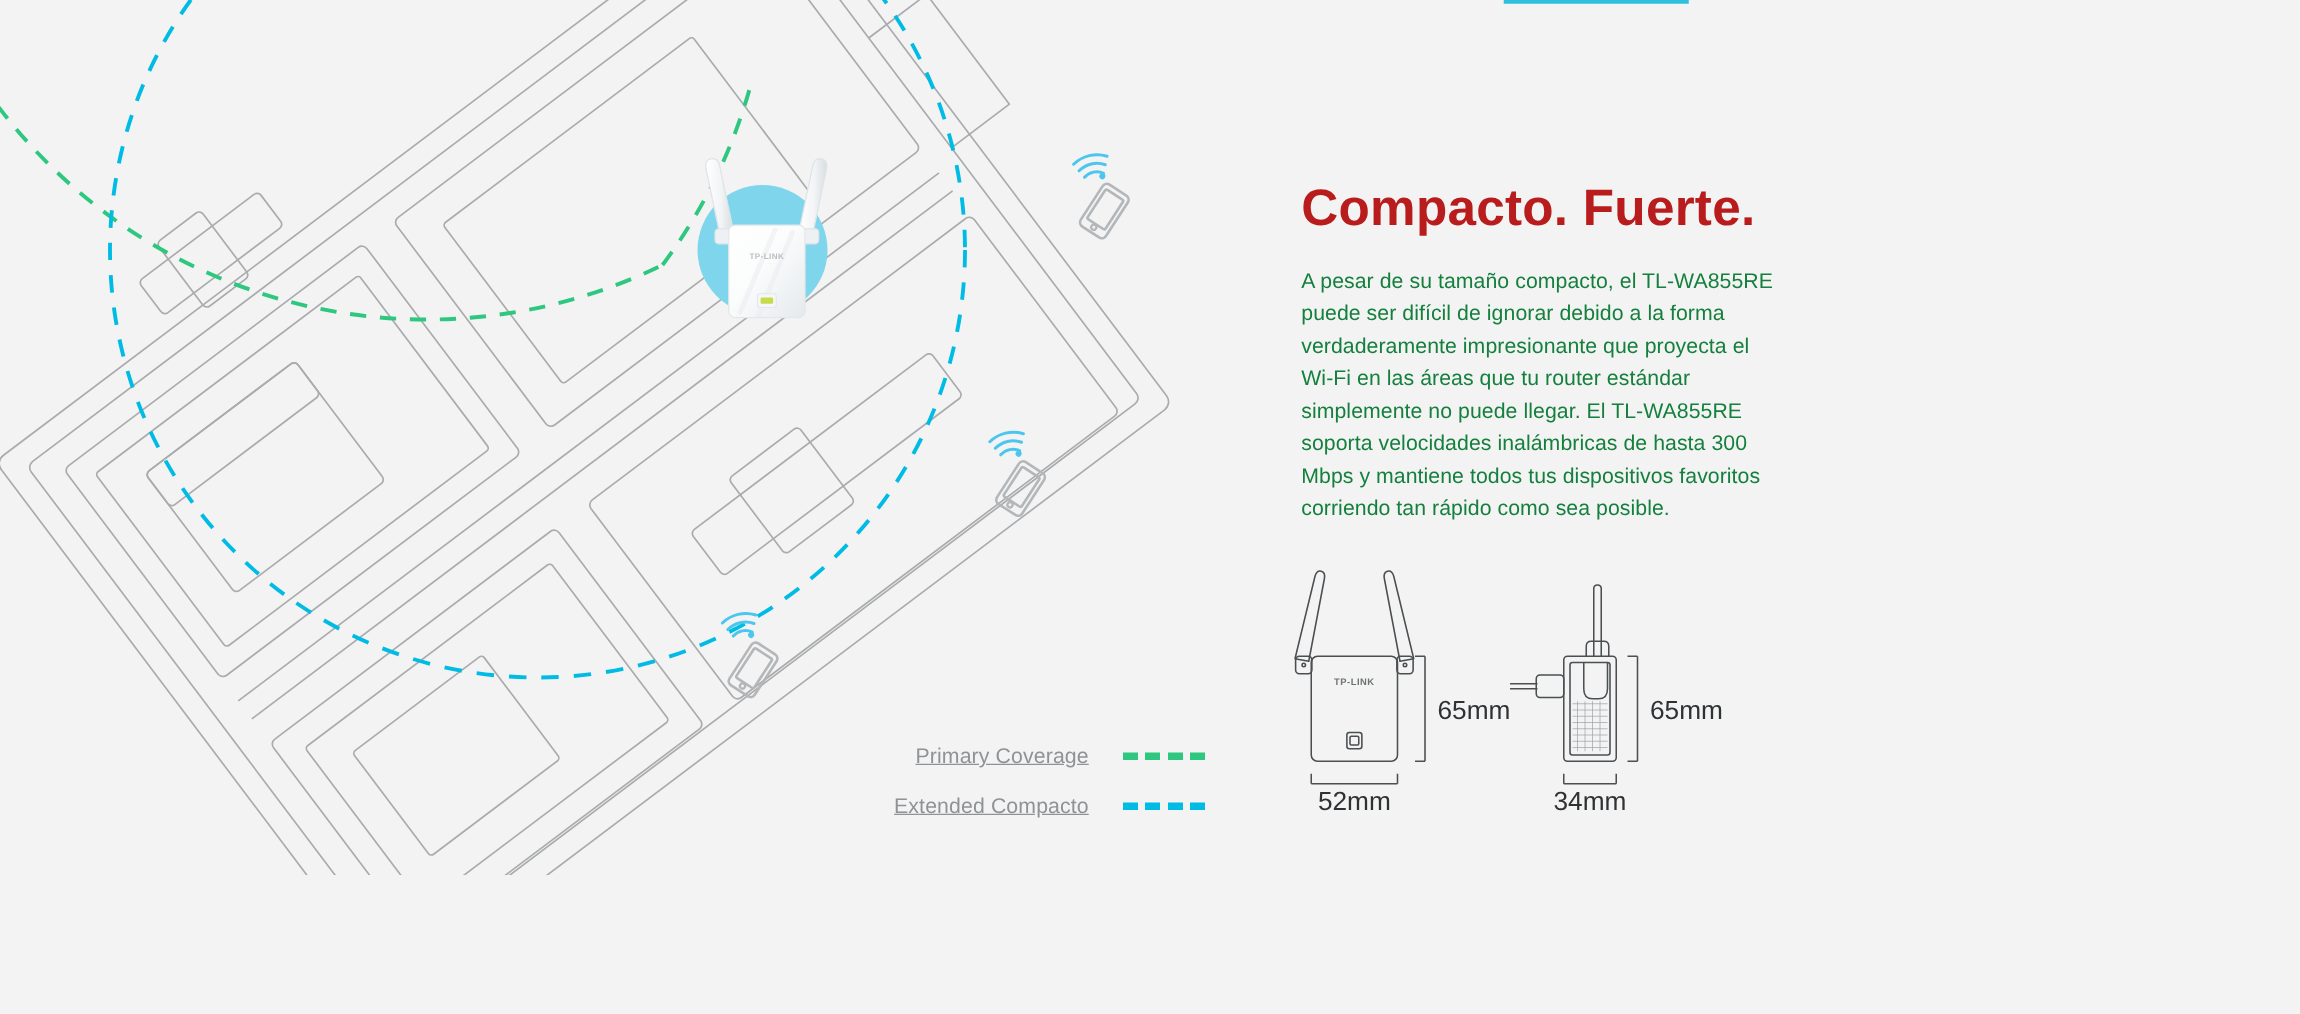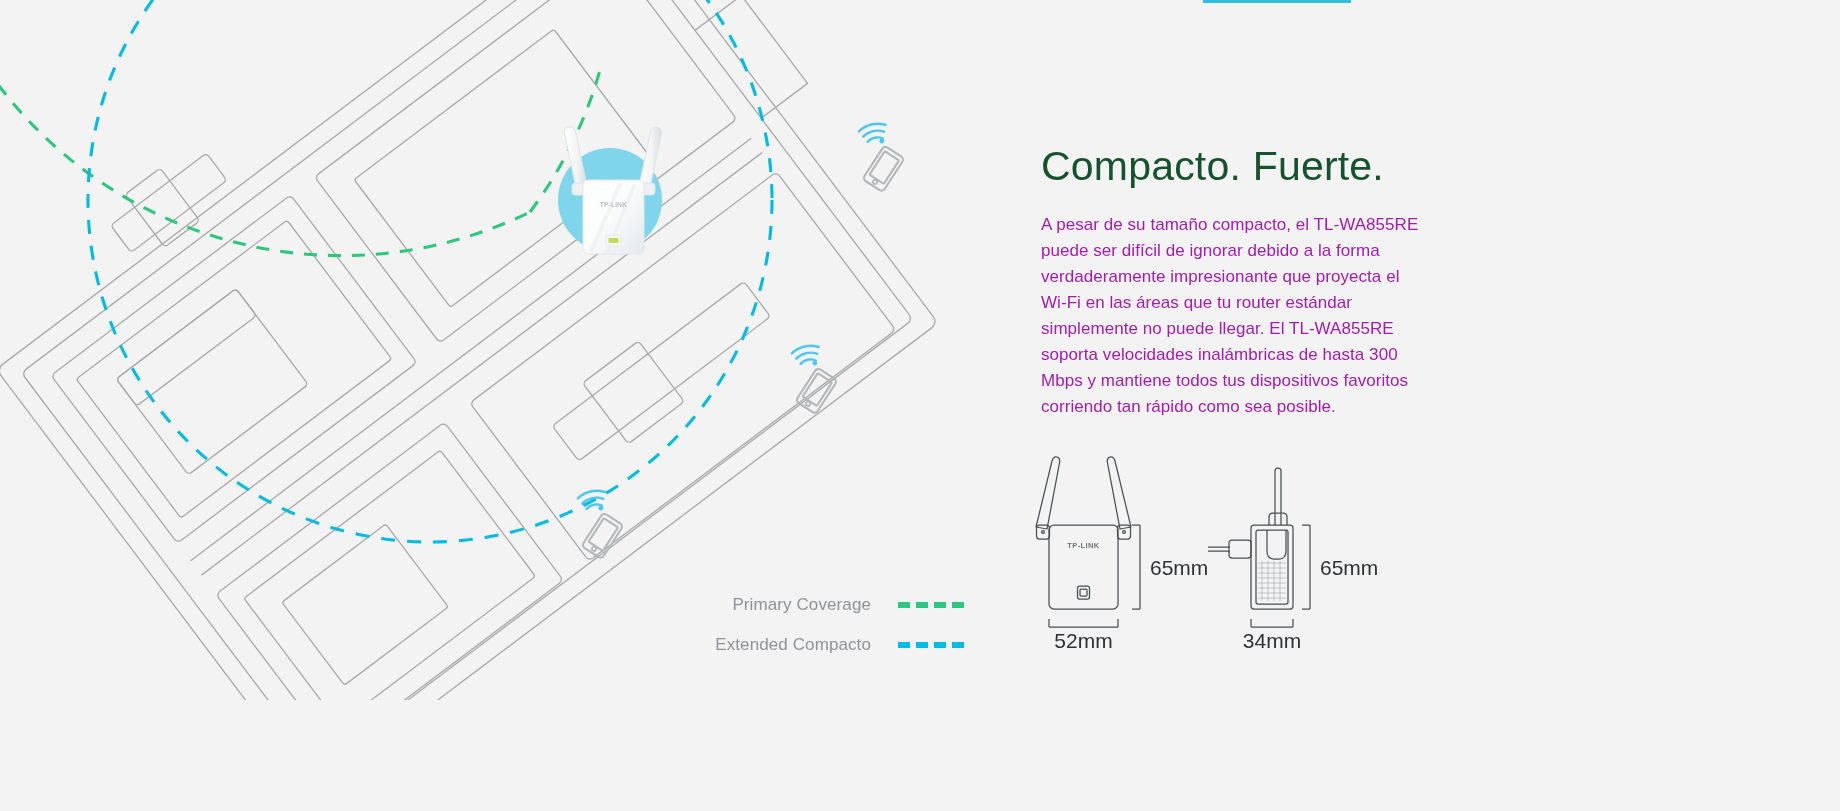--- a/index.html
+++ b/index.html
@@ -50,20 +50,21 @@
     display: flex;
     align-items: center;
     justify-content: flex-end;
     height: 40px;
   }
   .legend-label {
     font-size: 17px;
     color: #8e9396;
     letter-spacing: .1px;
     white-space: nowrap;
+    text-decoration: underline;
   }
   .legend-dash {
     width: 68px;
     height: 6px;
     margin-left: 27px;
     flex: none;
   }
   .legend-dash i {
     display: block;
     height: 6px;
@@ -72,30 +73,30 @@
 
   
   #copy {
     position: absolute;
     left: 1041px;
     top: 143px;
     width: 380px;
   }
   #headline {
     font-size: 41px;
-    font-weight: 400;
-    color: #14532d;
+    font-weight: 700;
+    color: #b91c1c;
     margin: 0 0 22px 0;
     letter-spacing: .2px;
     line-height: 1.15;
   }
   #body-copy {
     font-size: 17px;
     line-height: 26px;
-    color: #a21caf;
+    color: #15803d;
     margin: 0;
     letter-spacing: .05px;
   }
 
   
   #dimensions {
     position: absolute;
     left: 1030px;
     top: 455px;
     width: 420px;

